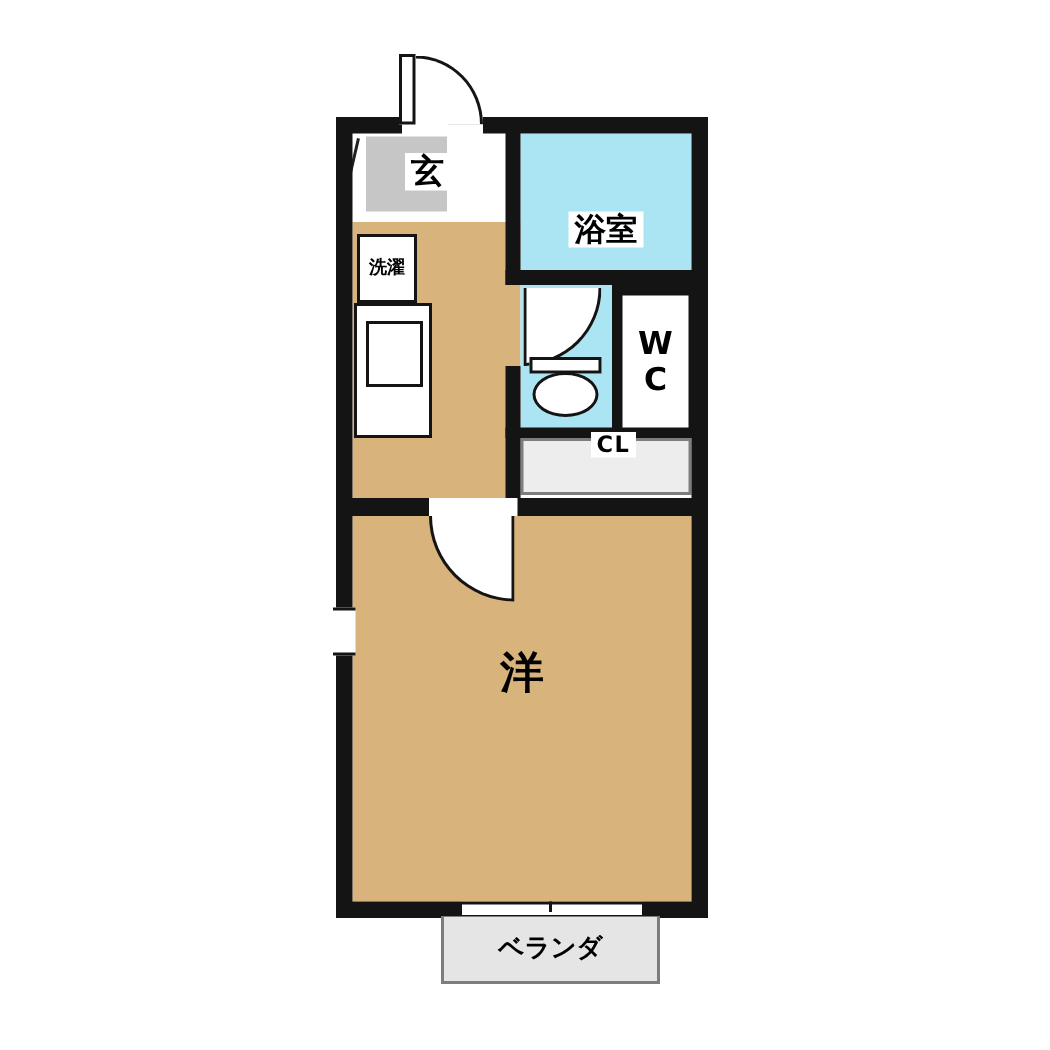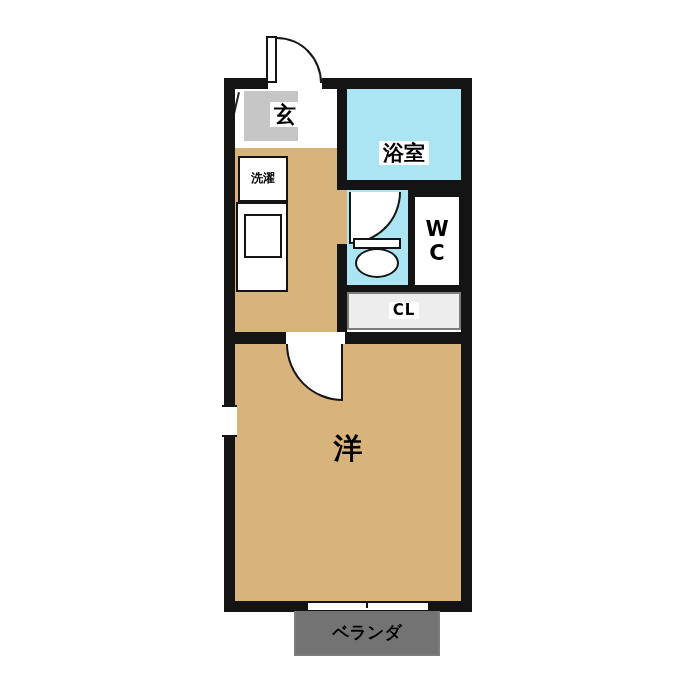--- a/index.html
+++ b/index.html
@@ -54,39 +54,39 @@
 
   <div class="abs" style="left:349px;top:192px;width:52px;height:52px;background:#fff;border-left:2px solid var(--wall,#141414);border-right:2px solid var(--wall,#141414);border-bottom:2px solid var(--wall,#141414);border-bottom-right-radius:100% 100%;"></div>
 
   <div class="abs" style="left:286px;top:344px;width:57px;height:57px;background:#fff;border-left:2px solid var(--wall,#141414);border-bottom:2px solid var(--wall,#141414);border-right:2px solid var(--wall,#141414);border-bottom-left-radius:100% 100%;"></div>
 
   <div class="abs center" style="left:408px;top:190px;width:58px;height:102px;background:#fff;border:7px solid var(--wall,#141414);flex-direction:column;">
     <span class="label" style="font-size:21px;">W</span>
     <span class="label" style="font-size:21px;">C</span>
   </div>
 
-  <div class="abs fixture center" style="left:238px;top:156px;width:50px;height:46px;">
+  <div class="abs fixture center" style="left:238px;top:156px;width:40px;height:46px;">
     <span class="label" style="font-size:12px;font-weight:600;">洗濯</span>
   </div>
   <div class="abs fixture" style="left:236px;top:202px;width:52px;height:90px;"></div>
   <div class="abs fixture" style="left:244px;top:214px;width:38px;height:44px;"></div>
   <div class="abs fixture" style="left:353px;top:238px;width:48px;height:11px;"></div>
   <div class="abs fixture" style="left:355px;top:248px;width:44px;height:30px;border-radius:50%;"></div>
 
   <div class="abs label chip" style="left:270px;top:102px;font-size:22px;">玄</div>
 
   <div class="abs label center" style="left:347px;top:112px;width:114px;font-size:21px;margin-top:29px;">
     <span class="chip">浴室</span>
   </div>
 
-  <div class="abs center" style="left:347px;top:302px;width:114px;">
+  <div class="abs center" style="left:347px;top:288px;width:124px;">
     <span class="label chip" style="font-size:15px;letter-spacing:1px;">CL</span>
   </div>
 
   <div class="abs label" style="left:235px;top:430px;width:226px;text-align:center;font-size:29px;line-height:37px;">
     <div>洋</div>
   </div>
 
-  <div class="abs center" style="left:294px;top:611px;width:146px;height:45px;background:#737373;border:2px solid var(--line-gray,#7d7d7d);border-top:none;">
+  <div class="abs center" style="left:294px;top:611px;width:146px;height:45px;background:#e5e5e5;border:2px solid var(--line-gray,#7d7d7d);border-top:none;">
     <span class="label" style="font-size:17px;">ベランダ</span>
   </div>
 
 </div>
 
 </body></html>

